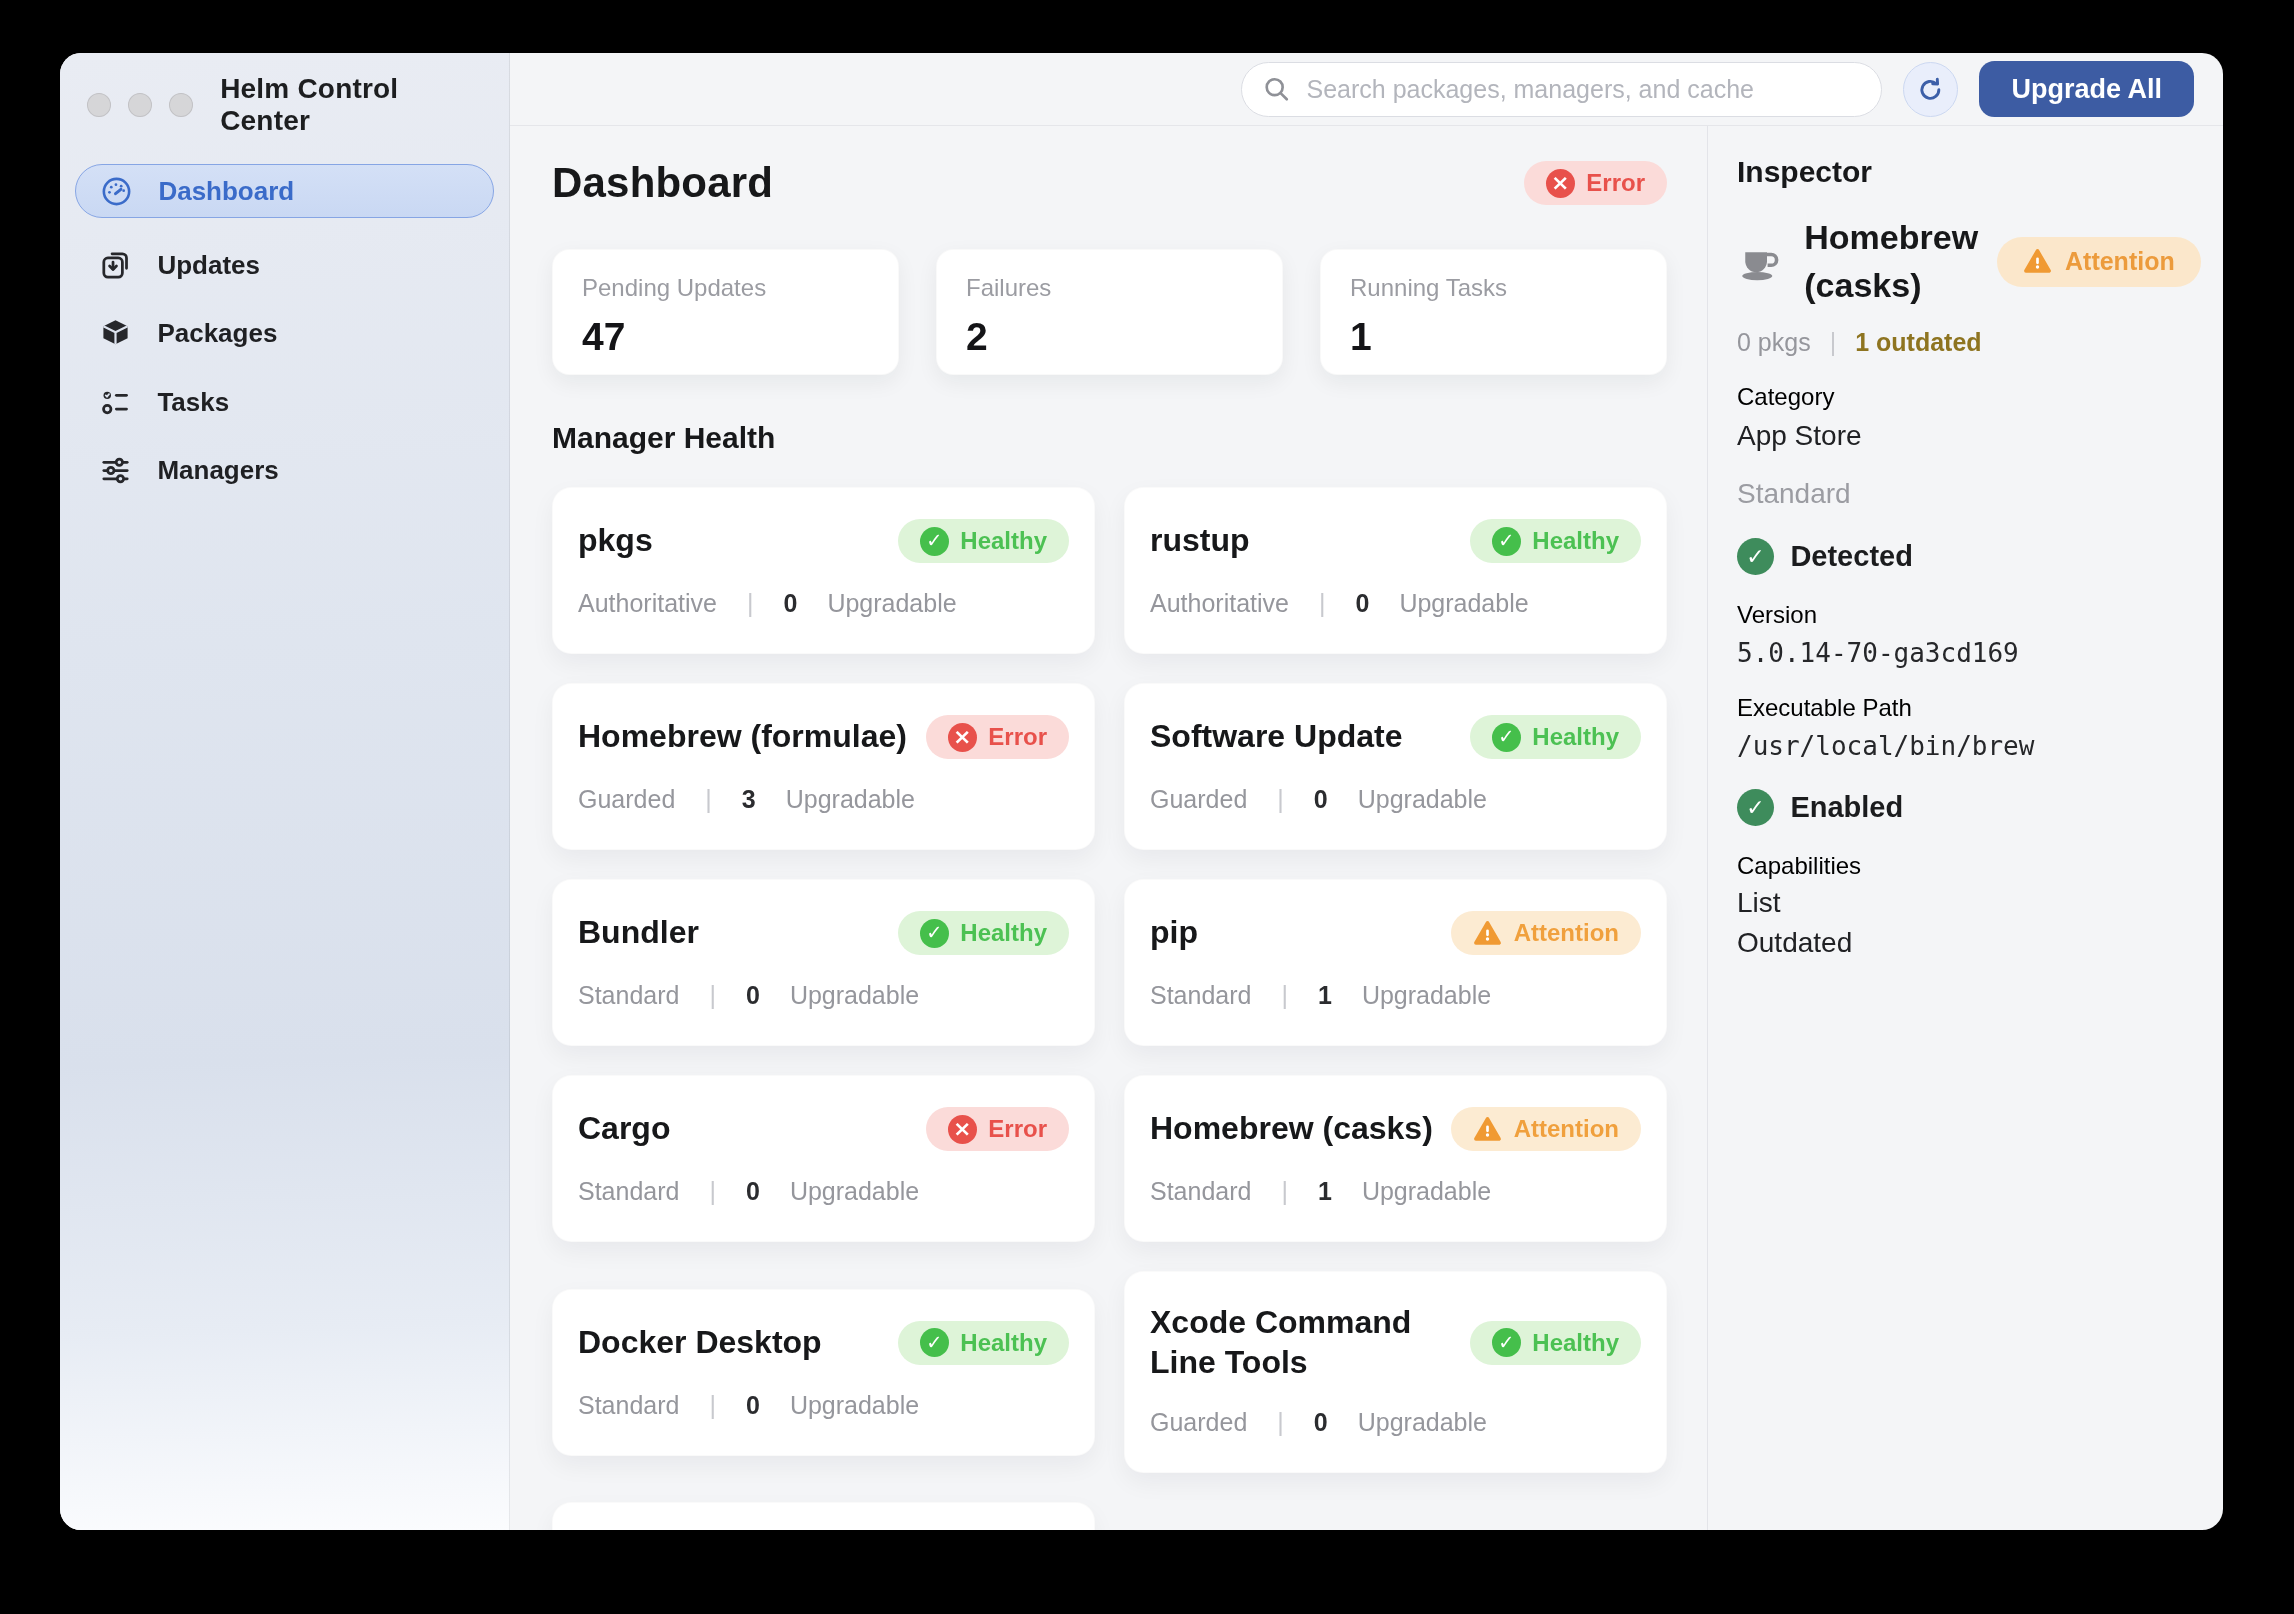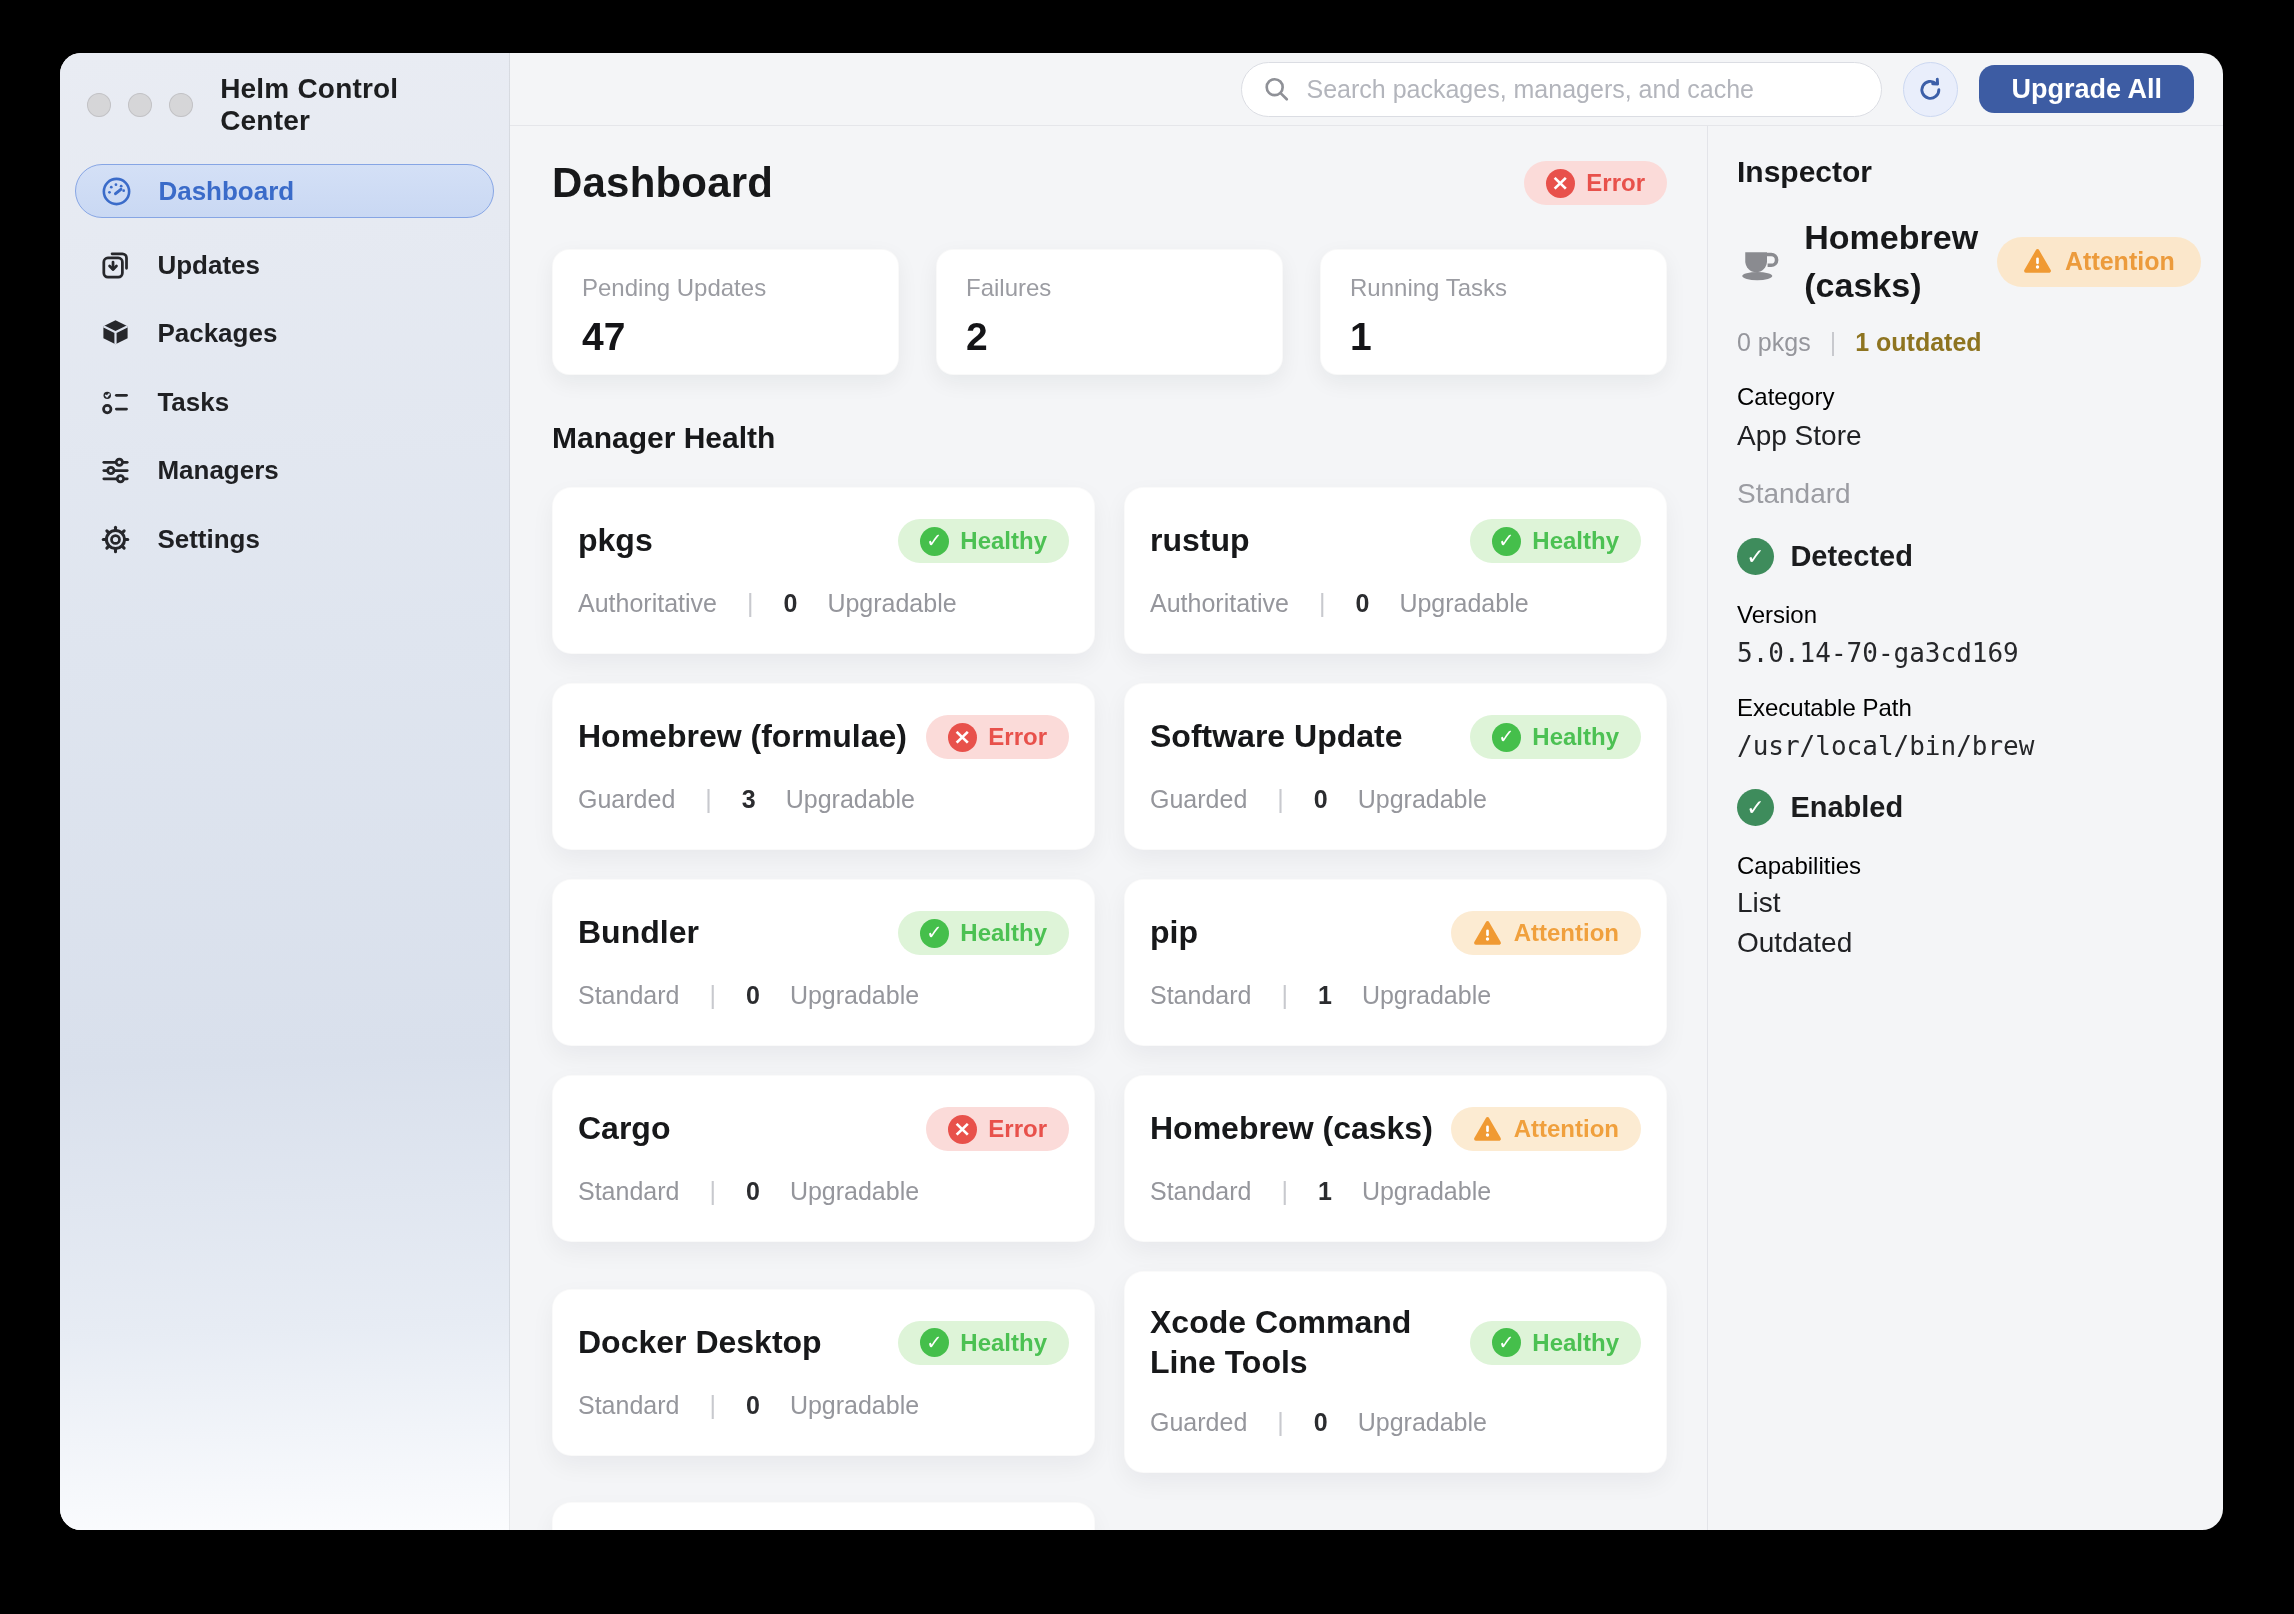--- a/index.html
+++ b/index.html
@@ -34,21 +34,21 @@
   .search-wrap { margin-left:auto; position:relative; width:641px; }
   .search-wrap svg { position:absolute; left:21px; top:50%; transform:translateY(-50%);
                      width:29px; height:29px; color:#8f9197; }
   .search-input { width:641px; height:55px; border-radius:28px; border:1.9px solid #dbdde3;
                   background:#fff; font-size:25px; color:#33343a; padding:0 23px 0 64px; outline:none;
                   font-family:"Liberation Sans", sans-serif; }
   .search-input::placeholder { color:#b3b5bc; }
   .refresh-btn { width:55px; height:55px; border-radius:50%; background:#e9eefb;
                  border:1.9px solid #ccd8f1; display:flex; align-items:center; justify-content:center; }
   .refresh-btn svg { width:29px; height:29px; color:#3c5fa8; }
-  .upgrade-btn { height:48px; border-radius:15.4px; background:#3d5ca3; color:#fff;
+  .upgrade-btn { height:56px; border-radius:15.4px; background:#3d5ca3; color:#fff;
                  font-size:27px; font-weight:700; padding:0 32px; border:none;
                  display:flex; align-items:center; font-family:"Liberation Sans", sans-serif; }
 
   .body-row { flex:1; display:flex; min-height:0; }
 
   
   .content { flex:1; min-width:0; padding:33px 40px 0 42px; overflow:hidden; }
   .page-head { display:flex; align-items:center; justify-content:space-between; }
   .page-title { font-size:42px; font-weight:800; color:#17181a; letter-spacing:0.2px; }
 
@@ -177,39 +177,20 @@
     <path d="M3.5 6 H20.5"></path>
               <circle cx="14.8" cy="6" r="2.3" fill="#dde3ee"></circle>
     <path d="M3.5 12 H20.5"></path>
               <circle cx="8.6" cy="12" r="2.3" fill="#dde3ee"></circle>
     <path d="M3.5 18 H20.5"></path>
               <circle cx="15.6" cy="18" r="2.3" fill="#dde3ee"></circle>
   </svg>
           </span>
     <span class="nav-label">Managers</span>
   </div>
-        <div class="nav-item">
-    <span class="nav-ic">
-            <svg viewBox="0 0 24 24" fill="none" stroke="currentColor">
-    <g fill="currentColor" stroke="none">
-      <rect x="10.9" y="2" width="2.2" height="4" rx="1.1"></rect>
-      <rect x="10.9" y="2" width="2.2" height="4" rx="1.1" transform="rotate(45 12 12)"></rect>
-      <rect x="10.9" y="2" width="2.2" height="4" rx="1.1" transform="rotate(90 12 12)"></rect>
-      <rect x="10.9" y="2" width="2.2" height="4" rx="1.1" transform="rotate(135 12 12)"></rect>
-      <rect x="10.9" y="2" width="2.2" height="4" rx="1.1" transform="rotate(180 12 12)"></rect>
-      <rect x="10.9" y="2" width="2.2" height="4" rx="1.1" transform="rotate(225 12 12)"></rect>
-      <rect x="10.9" y="2" width="2.2" height="4" rx="1.1" transform="rotate(270 12 12)"></rect>
-      <rect x="10.9" y="2" width="2.2" height="4" rx="1.1" transform="rotate(315 12 12)"></rect>
-    </g>
-    <circle cx="12" cy="12" r="6.6" stroke-width="2.2"></circle>
-    <circle cx="12" cy="12" r="2.9" stroke-width="2"></circle>
-  </svg>
-          </span>
-    <span class="nav-label">Settings</span>
-  </div>
       </nav>
   </aside>
 
   <div class="main-col">
 
     <header class="topbar">
       <div class="search-wrap">
         <svg viewBox="0 0 24 24" fill="none" stroke="currentColor" stroke-width="2.2" stroke-linecap="round">
           <circle cx="10.5" cy="10.5" r="6.6"></circle>
             <path d="M15.4 15.4 L20.5 20.5"></path>

